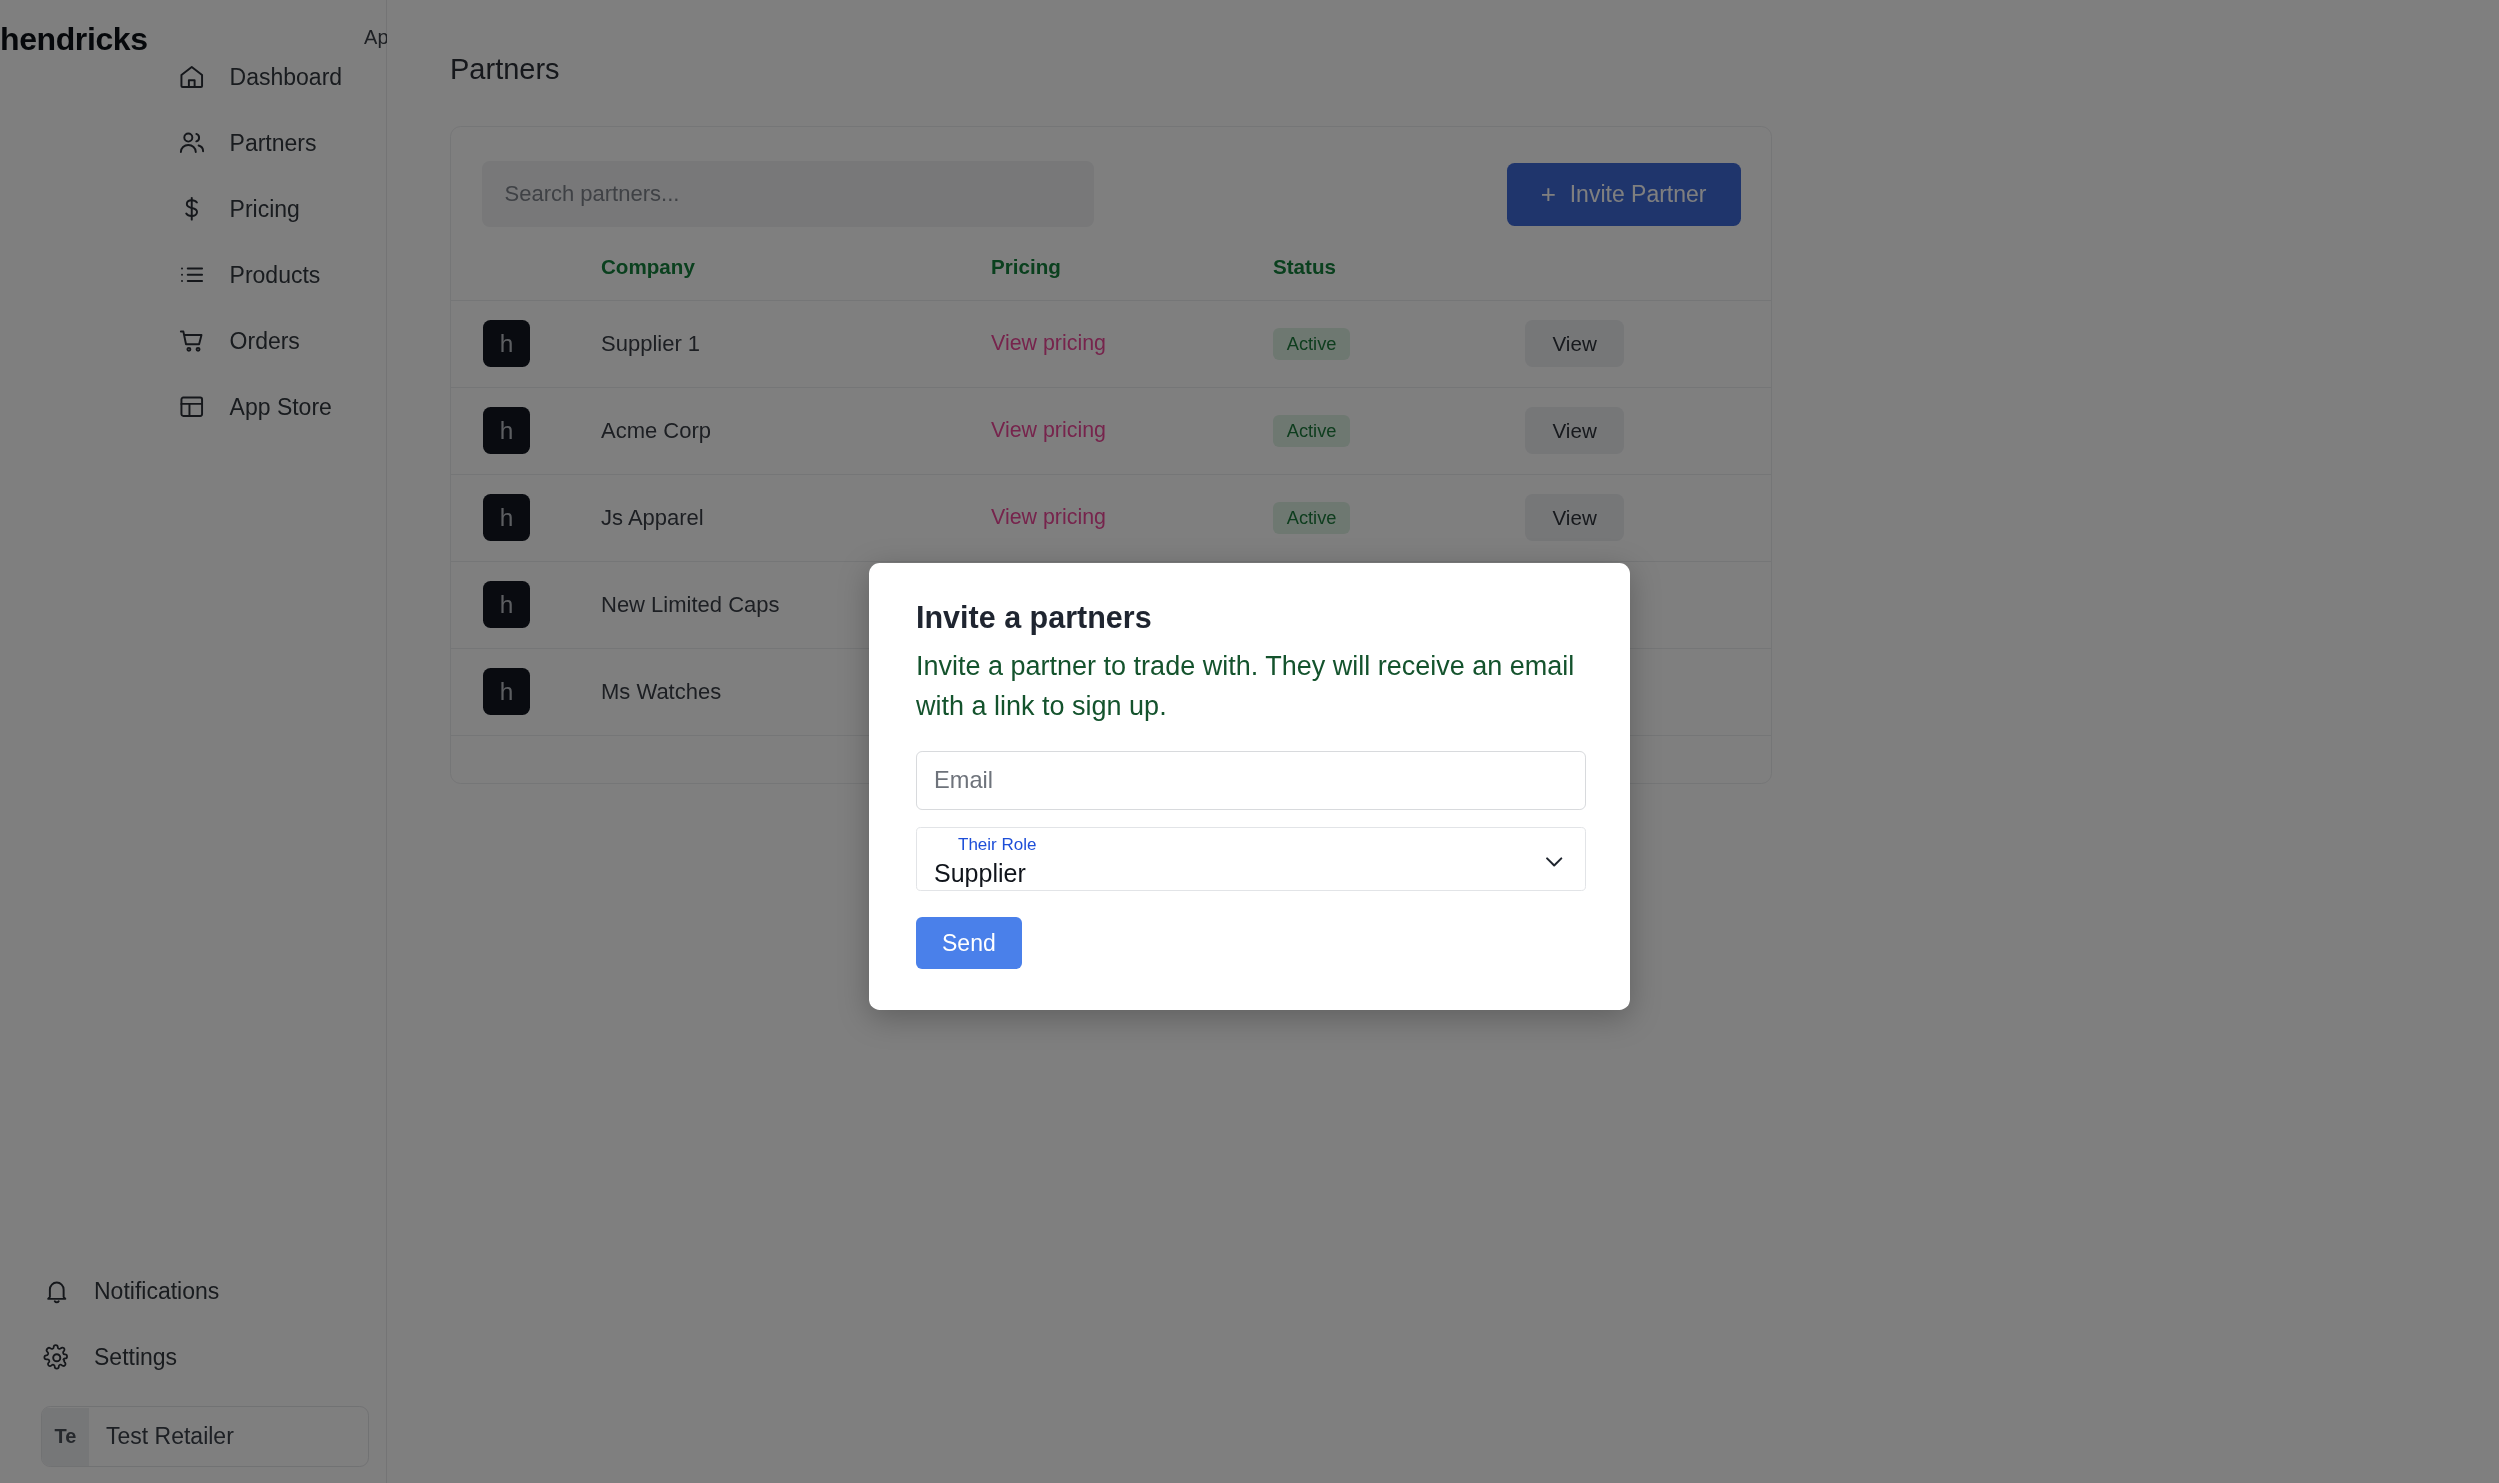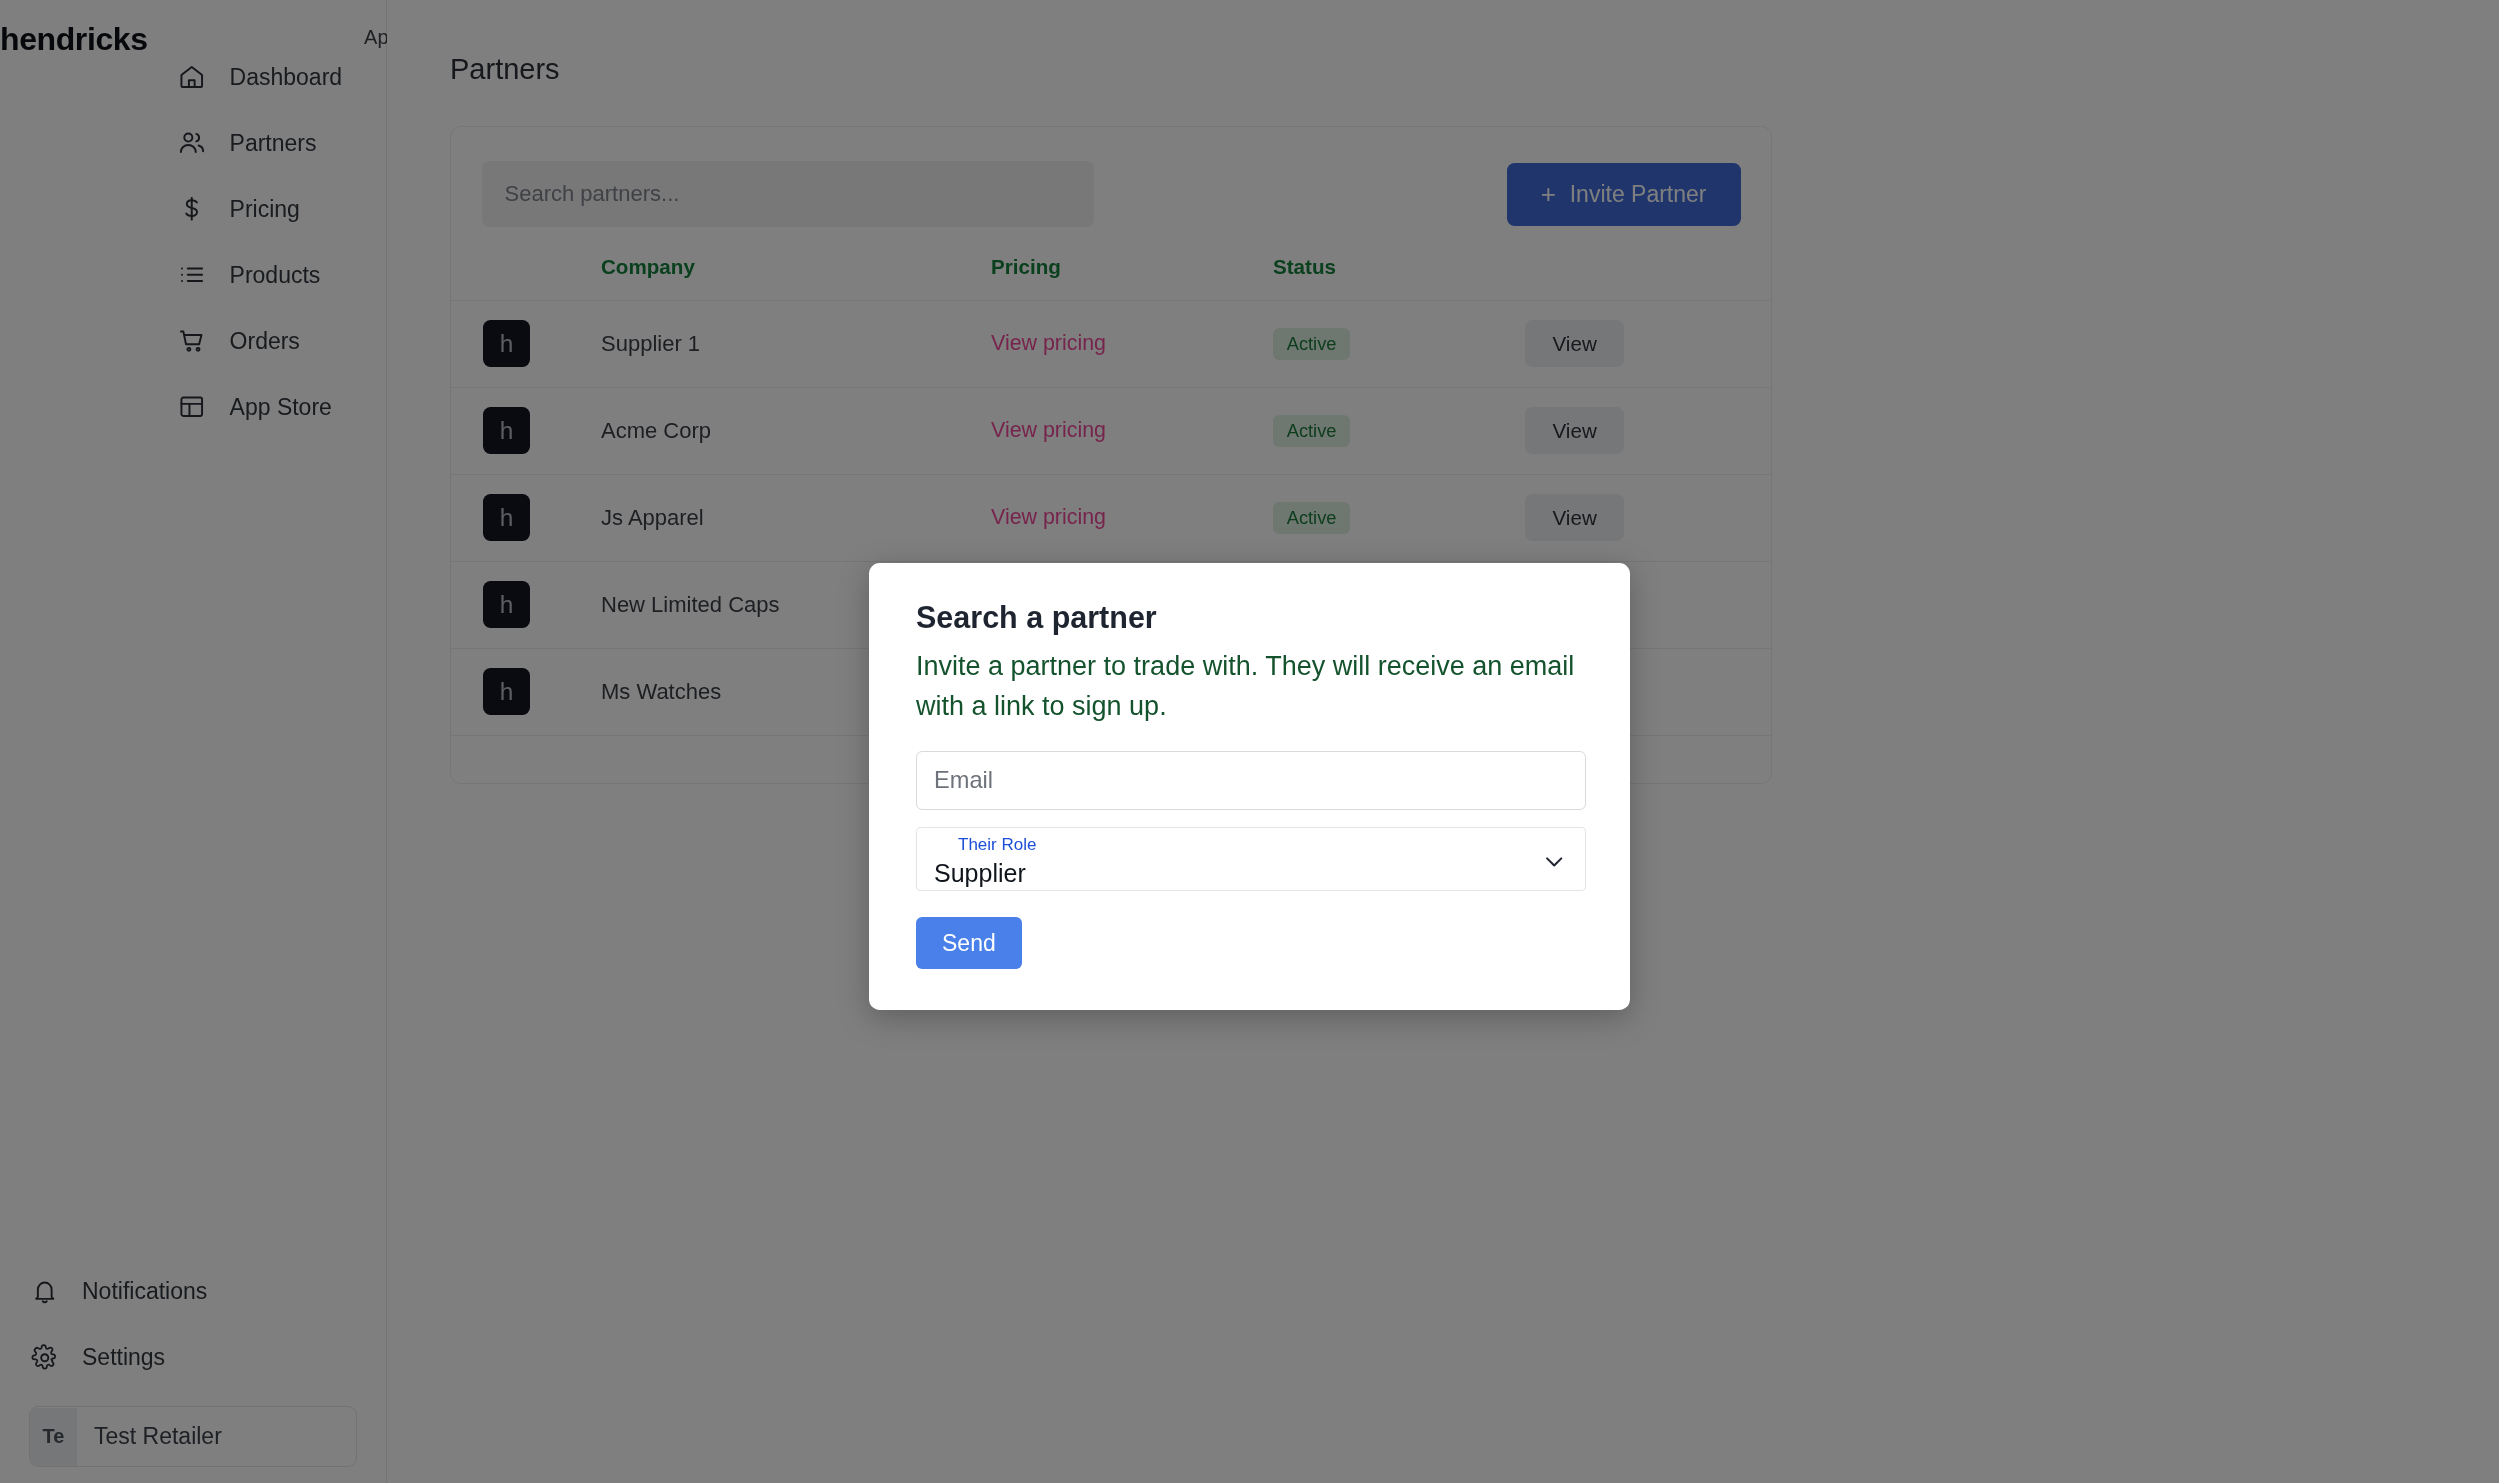--- a/index.html
+++ b/index.html
@@ -37,21 +37,21 @@
 
   .section-title {
     font-size: 20px; color: #3c4148; font-weight: 400;
     padding-left: 22px; margin-top: 26px; margin-bottom: 9.2px;
   }
   .shopify-ic {
     width: 29px; height: 29px; flex: 0 0 29px;
     display:flex; align-items:center; justify-content:center;
   }
 
-  .sidebar-bottom { position: absolute; left: 0; bottom: 0; width: 100%; padding-bottom: 17px; }
+  .sidebar-bottom { position: absolute; left: 12px; bottom: 0; width: 100%; padding-bottom: 17px; }
   .profile {
     margin: 15.3px 29px 0 29px;
     height: 61px; border: 1.5px solid #e3e4e7; border-radius: 9.2px;
     display: flex; align-items: center; gap: 0; overflow: hidden;
     cursor: pointer; background: #ffffff;
   }
   .profile-avatar {
     width: 47px; height: 58px; background: #eceef1;
     display:flex; align-items:center; justify-content:center;
     font-size: 20px; font-weight: bold; color: #4b5058; flex:0 0 47px;
@@ -353,21 +353,21 @@
           </tr>
         </tbody>
       </table>
       <div class="card-foot"></div>
     </section>
   </main>
 
   <div class="overlay"></div>
 
   <div class="modal">
-    <div class="modal-title">Search a partner</div>
+    <div class="modal-title">Invite a partners</div>
     <div class="modal-desc">Invite a partner to trade with. They will receive an email with a link to sign up.</div>
 
     <div class="modal-field">
       <input type="email" placeholder="Email" style="">
     </div>
 
     <div class="select-wrap">
       <div class="select-label">Their Role</div>
       <div class="select-value">Supplier</div>
       <span class="chev">

